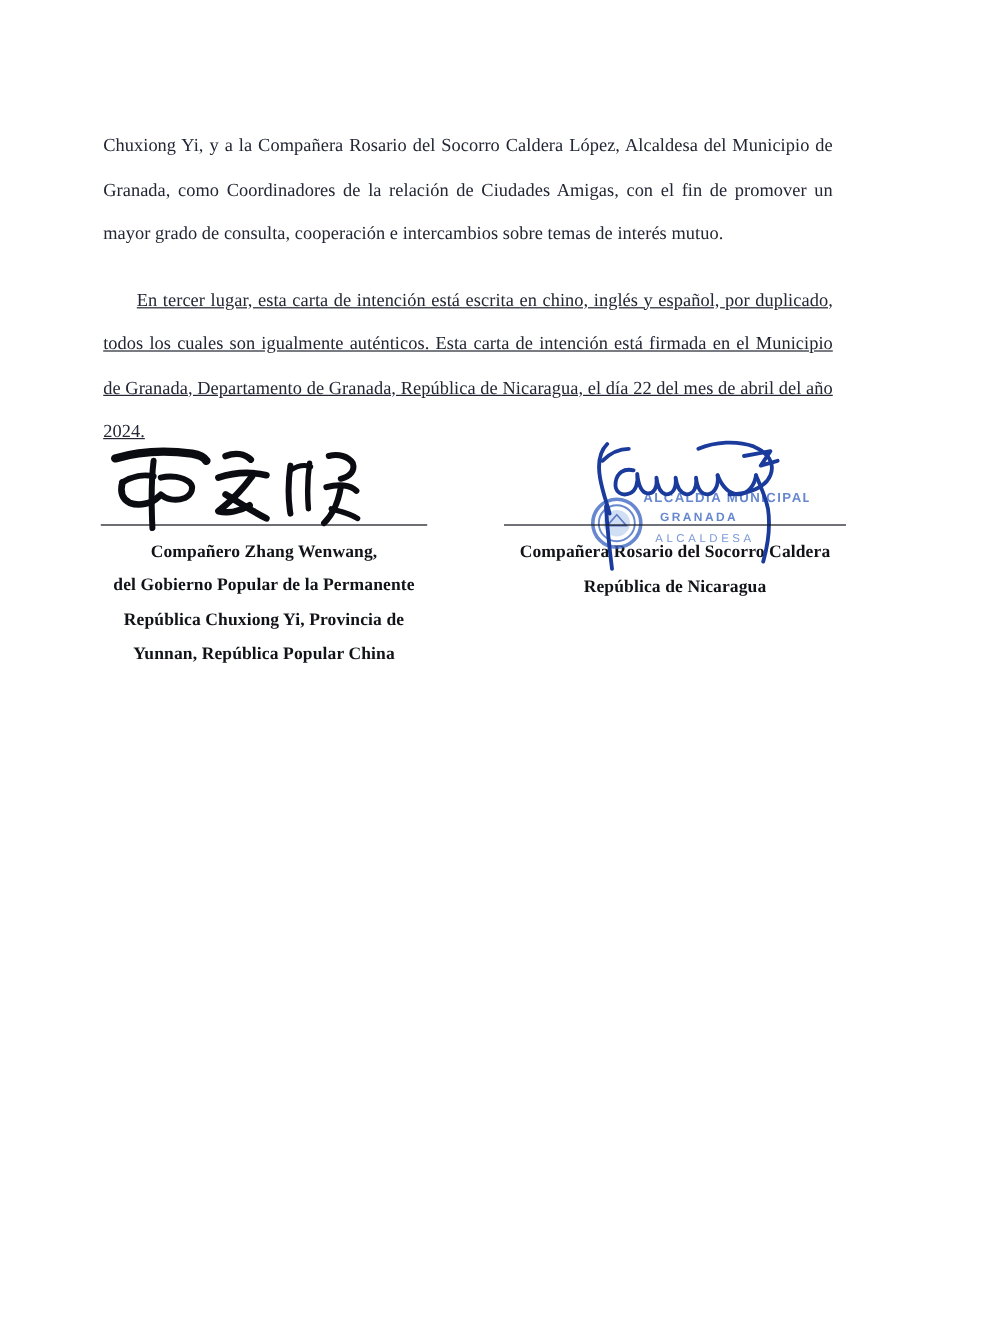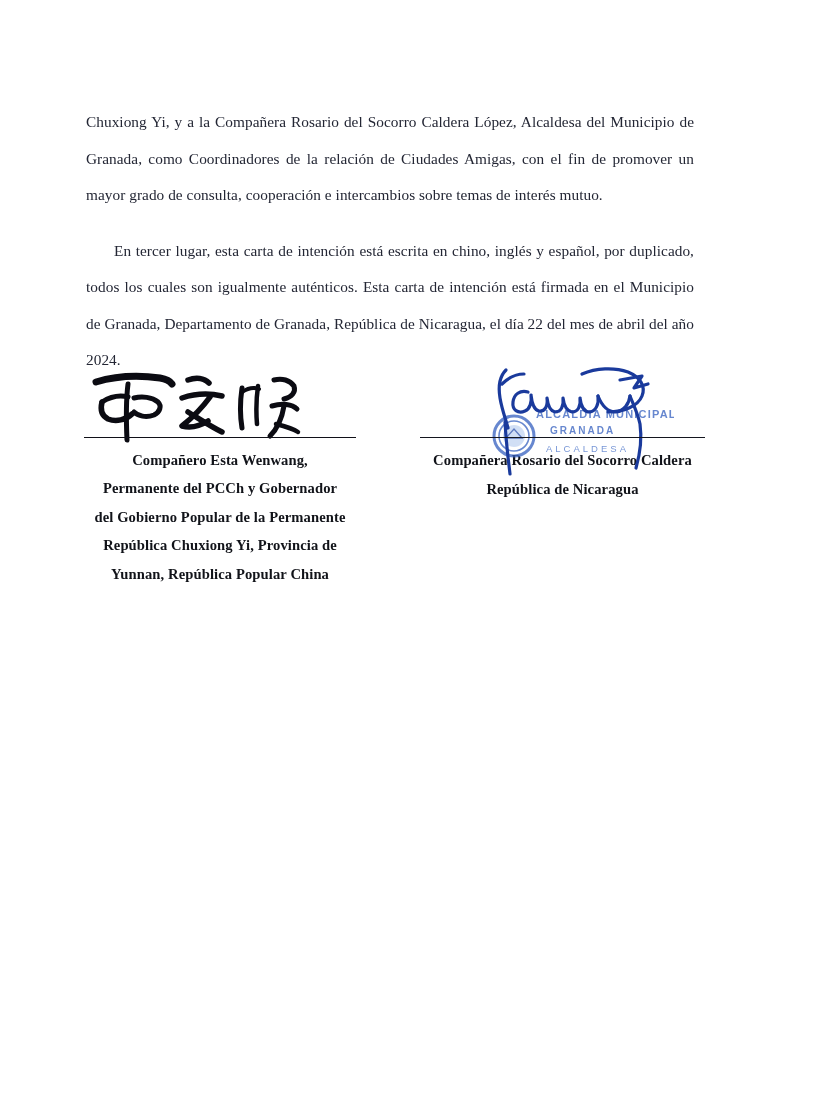--- a/index.html
+++ b/index.html
@@ -29,20 +29,21 @@
     line-height: 36.5px;
     text-align: justify;
     text-justify: inter-word;
     color: #232634;
     margin: 0;
     letter-spacing: 0.05px;
   }
   .para.p2 {
     margin-top: 19px;
     text-indent: 28px;
+    text-decoration: underline;
   }
   .para.last-line-left {
     text-align-last: left;
   }
 
   
   .sig-area {
     position: absolute;
     left: 0;
     top: 372px;
@@ -119,22 +120,21 @@
             <path d="M166 26 C172 22 178 21 183 23" stroke-width="4"></path>
             <path d="M198 14 C206 12 214 14 218 20 C220 26 216 31 208 33" stroke-width="5"></path>
             <path d="M196 40 C206 37 216 38 221 43" stroke-width="5"></path>
             <path d="M208 40 C206 52 202 62 194 70" stroke-width="5"></path>
             <path d="M200 58 C208 60 216 62 222 66" stroke-width="4.5"></path>
           </g>
         </svg>
         <div class="sig-rule"></div>
       </div>
       <div class="sig-lines">
-        <div>Compañero Esta Wenwang,</div>
-        <div>Permanente del PCCh y Gobernador</div>
+        <div>Compañero Zhang Wenwang,</div>
         <div>del Gobierno Popular de la Permanente</div>
         <div>República Chuxiong Yi, Provincia de</div>
         <div>Yunnan, República Popular China</div>
       </div>
     </div>
 
     <div class="sig-col right">
       <div class="sig-ink-zone">
 
         <svg class="ink-svg" style="left:64px; top:24px;" width="190" height="70" viewBox="0 0 190 70">

